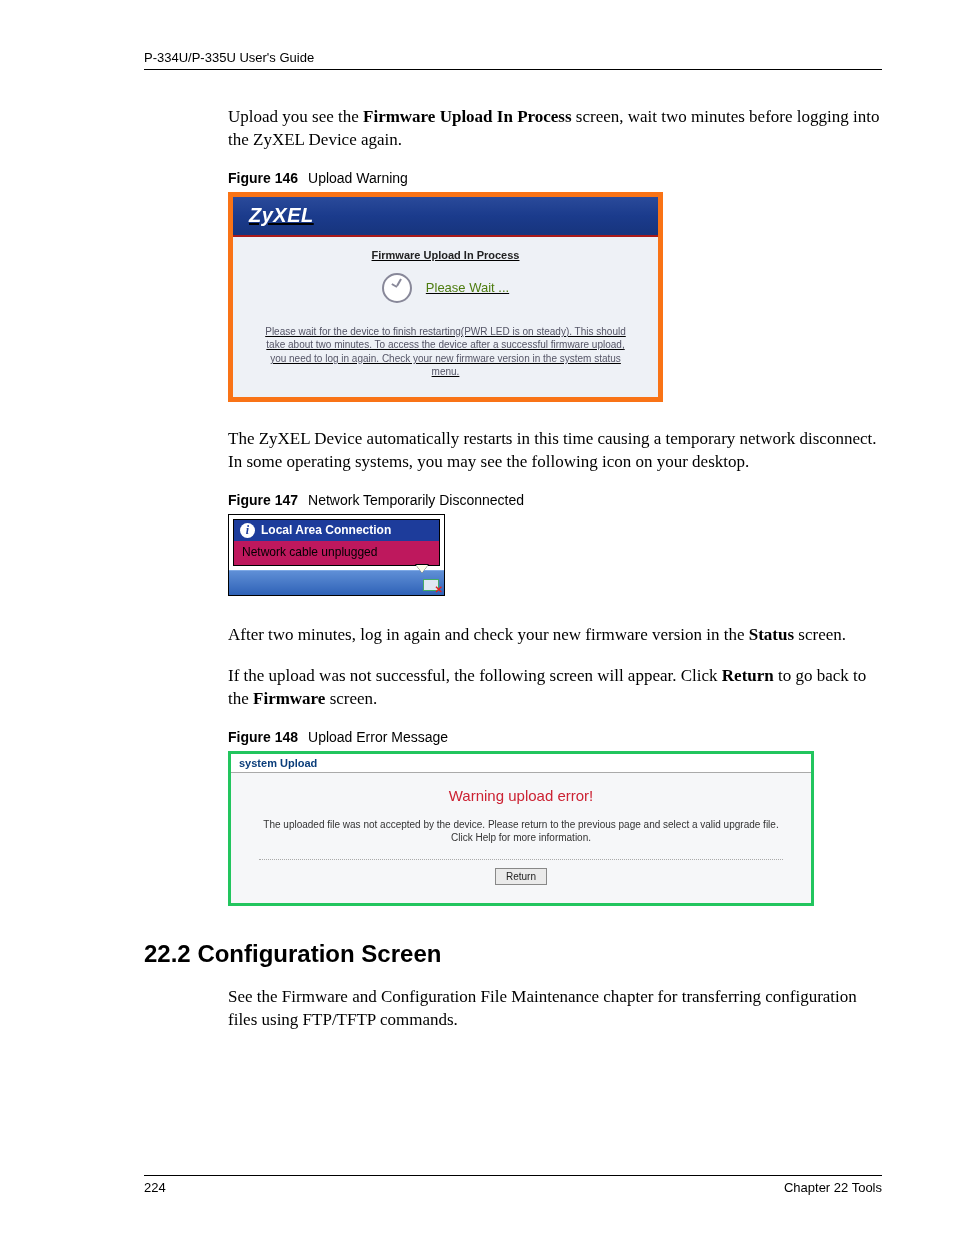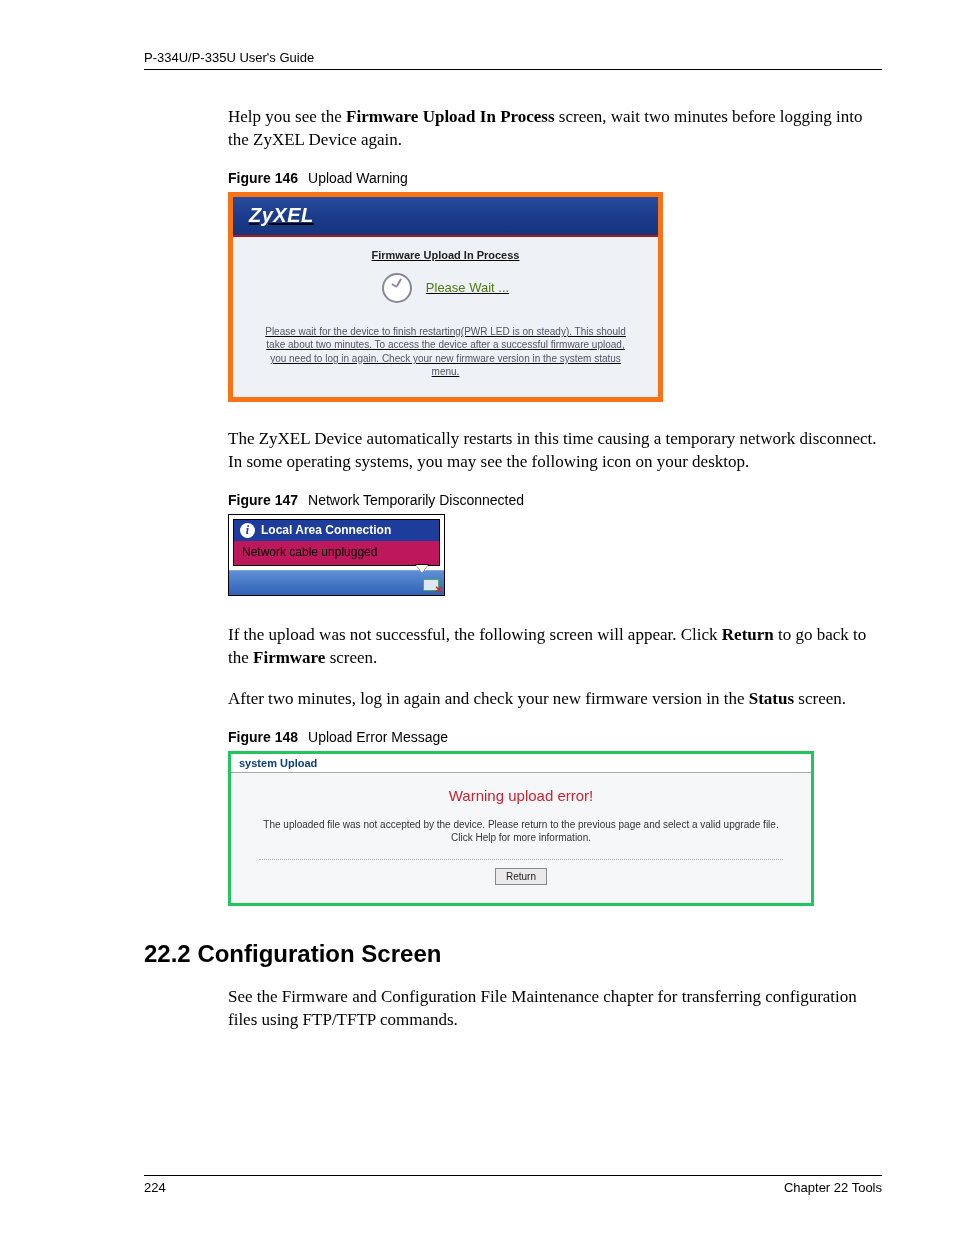--- a/index.html
+++ b/index.html
@@ -278,21 +278,21 @@
 </head>
 <body>
 
 <div class="page">
 
   <div class="header">
     <span>P-334U/P-335U User's Guide</span>
   </div>
 
   <p class="body-text">
-    <span>Help you see the </span><span class="b">Firmware Upload In Process</span><span> screen, wait two minutes before logging into the ZyXEL Device again.</span>
+    <span>Upload you see the </span><span class="b">Firmware Upload In Process</span><span> screen, wait two minutes before logging into the ZyXEL Device again.</span>
   </p>
 
   <div class="figure-caption">
     <span class="fignum">Figure 146</span><span>Upload Warning</span>
   </div>
 
   <div class="fig146">
     <div class="fig146-bar">
       <span class="fig146-logo">ZyXEL</span>
     </div>
@@ -329,25 +329,25 @@
       <div class="fig147-tip-border"></div>
       <div class="fig147-tip"></div>
       <div class="fig147-nic">
         <div class="card"></div>
         <div class="x">✕</div>
       </div>
     </div>
   </div>
 
   <p class="body-text">
+    <span>After two minutes, log in again and check your new firmware version in the </span><span class="b">Status</span><span> screen.</span>
+  </p>
+
+  <p class="body-text">
     <span>If the upload was not successful, the following screen will appear. Click </span><span class="b">Return</span><span> to go back to the </span><span class="b">Firmware</span><span> screen.</span>
-  </p>
-
-  <p class="body-text">
-    <span>After two minutes, log in again and check your new firmware version in the </span><span class="b">Status</span><span> screen.</span>
   </p>
 
   <div class="figure-caption">
     <span class="fignum">Figure 148</span><span>Upload Error Message</span>
   </div>
 
   <div class="fig148">
     <div class="fig148-tab">system Upload</div>
     <div class="fig148-body">
       <div class="fig148-err">Warning upload error!</div>

